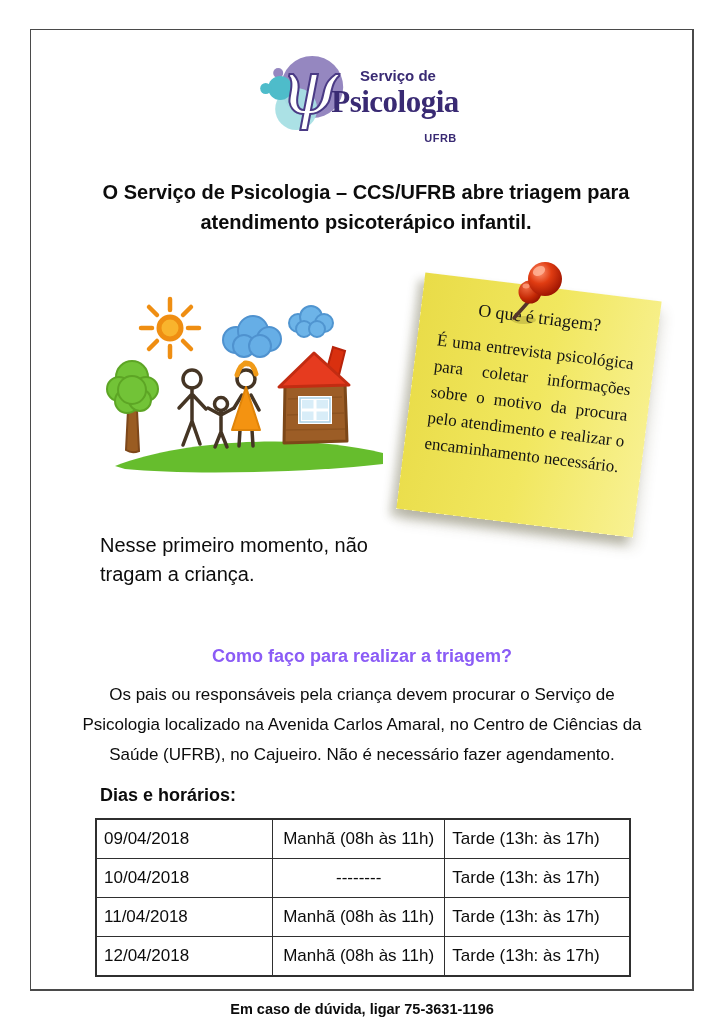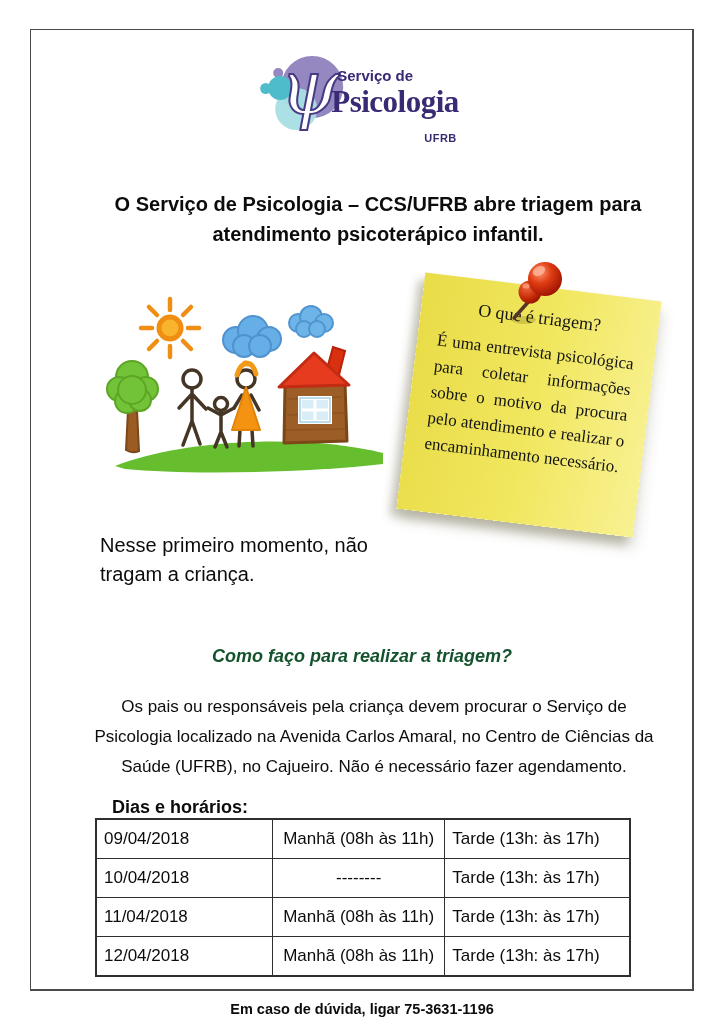--- a/index.html
+++ b/index.html
@@ -24,29 +24,29 @@
   .c-lav-dot { width:10px; height:10px; left:8px;  top:12px; background:#9587c0; }
   .c-teal-lg { width:42px; height:42px; left:10px; top:32px; background:#a7dfe4; opacity:.95; }
   .c-teal-md { width:24px; height:24px; left:3px;  top:20px; background:#4ebcca; }
   .c-teal-sm { width:11px; height:11px; left:-5px; top:27px; background:#4ebcca; }
   .psi {
     position:absolute; left:14px; top:-6px;
     font:italic 400 76px/1 "DejaVu Serif", serif; color:#ffffff;
     -webkit-text-stroke:2px #4a3a85; text-shadow:0 0 1px #4a3a85;
   }
   .logo-text { margin-left:-16px; padding-top:12px; display:flex;
-               flex-direction:column; color:#392a73; position:relative; z-index:2; }
+               flex-direction:column; color:#392a73; position:relative; z-index:2;text-align:center; }
   .lg-small { font:600 15px/1 "Liberation Sans", sans-serif; margin-left:6px; }
   .lg-big   { font:700 31px/1 "Liberation Serif", serif; margin-top:3px; letter-spacing:-.5px; }
   .lg-sub   { font:700 11px/1 "Liberation Sans", sans-serif; align-self:flex-end;
               margin-top:16px; margin-right:2px; letter-spacing:.5px; }
 
   
   .headline { position:absolute; left:50%; transform:translateX(-50%); top:173px;
-              width:630px; margin:16px; text-align:center;
+              width:630px; margin:4px; text-align:center;
               font-size:20px; line-height:30px; font-weight:700; color:#0c0c0c; }
 
   
   .drawing { position:absolute; left:95px; top:283px; width:290px; height:210px; }
 
   
   .note-wrap { position:absolute; left:404px; top:272px; width:260px; height:260px; }
   .note-paper {
     position:absolute; left:6px; top:14px; width:238px; height:238px;
     padding:16px 20px 12px; transform:rotate(7deg);
@@ -56,25 +56,25 @@
   .note-title { text-align:center; font:400 18px/1.25 "Liberation Serif", serif;
                 color:#141414; margin:4px 0 10px; }
   .note-body  { font:400 17px/26px "Liberation Serif", serif; color:#141414;
                 text-align:justify; }
   .pin { position:absolute; left:98px; top:-14px; width:74px; height:78px; z-index:3; }
 
   
   .left-note { position:absolute; left:100px; top:531px;
                font-size:20px; line-height:29px; font-weight:400; color:#0c0c0c; }
   .how-title { position:absolute; left:50%; transform:translateX(-50%); top:646px;
-               margin:0; font-size:18px; font-weight:700; white-space:nowrap; color:#14532d;font-style:italic; }
+               margin:0; font-size:18px; font-weight:700; white-space:nowrap; color:#8b5cf6; }
   .how-body  { position:absolute; left:50%; transform:translateX(-50%); top:680px;
-               width:566px; margin:12px; font-size:17px; line-height:30px;
+               width:566px; margin:0; font-size:17px; line-height:30px;
                text-align:center; color:#0c0c0c; }
-  .sched-title { position:absolute; left:100px; top:785px; margin:12px;
+  .sched-title { position:absolute; left:100px; top:785px; margin:0;
                  font-size:18px; font-weight:700; color:#0c0c0c; }
 
   
   .sched { position:absolute; left:95px; top:818px; width:536px;
            border-collapse:collapse; font-size:17px; color:#0c0c0c;
            border:2px solid #2f2f2f; }
   .sched td { border:1.5px solid #2f2f2f; height:23px; padding:8px 7px; line-height:22px; }
   .sched td.col-date  { width:177px; }
   .sched td.col-am    { width:173px; text-align:center;margin-top:44px; }
   .sched td.col-pm    { width:186px; }

